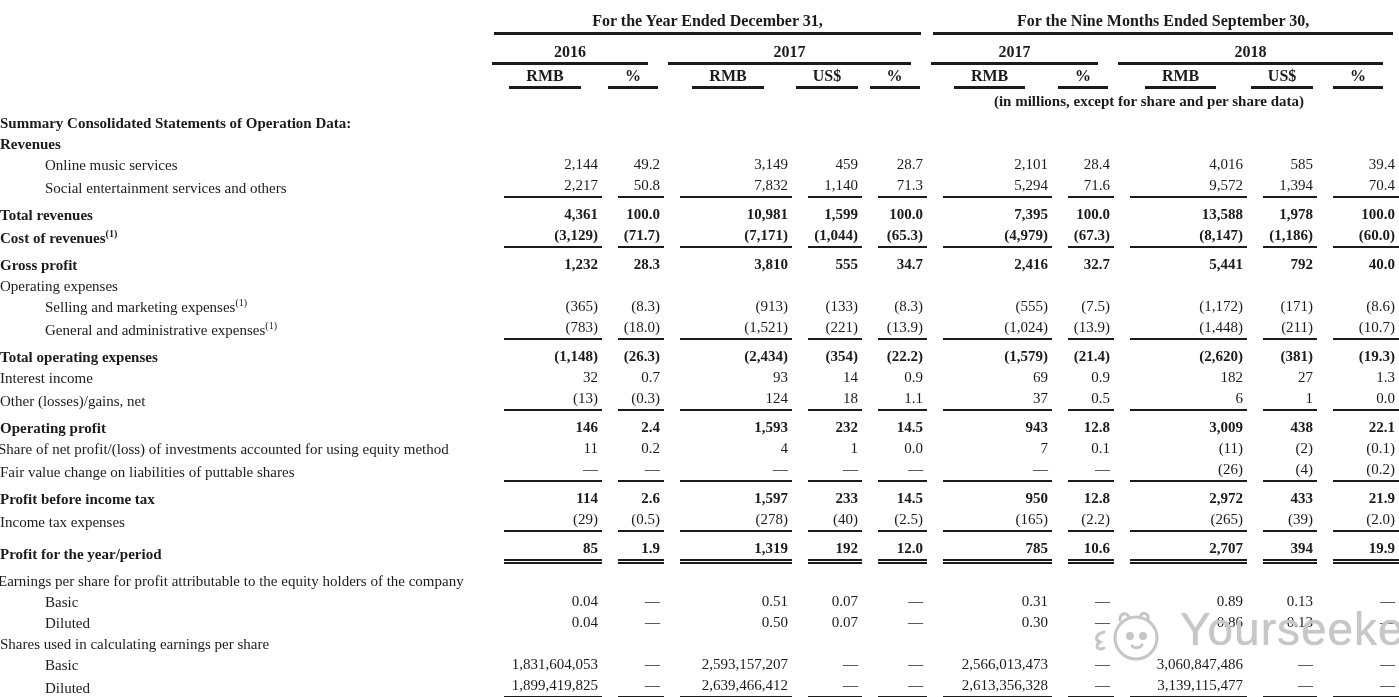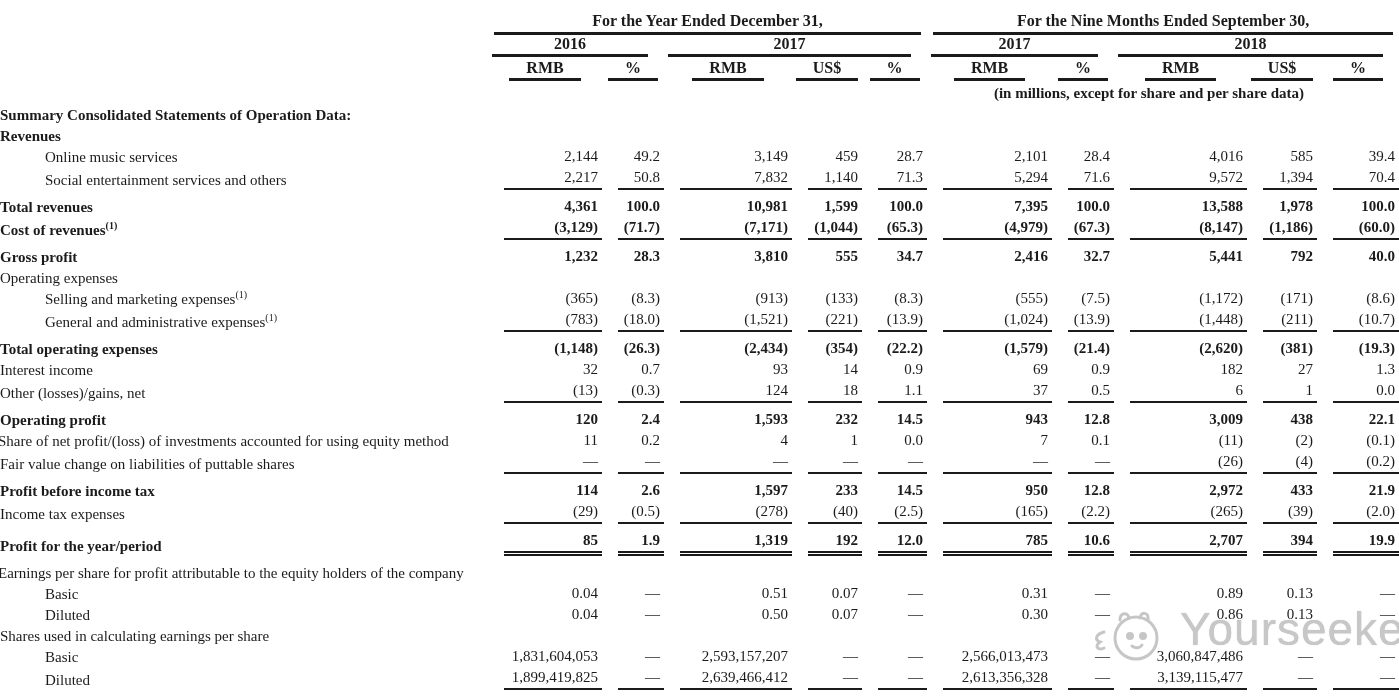--- a/index.html
+++ b/index.html
@@ -13,21 +13,21 @@
     width:1399px;position:absolute;top:12px;left:0;
   }
   th,td{padding:0;margin:0;}
   thead th{font-weight:bold;font-size:16px;vertical-align:bottom;}
   .gtitle{
     text-align:center;border-bottom:3px solid #1b1b1b;
     padding-bottom:2px;margin:0 6px;white-space:nowrap;
   }
   .ytitle{
     text-align:center;border-bottom:3px solid #1b1b1b;
-    padding:0 0 1px 0;margin:0 16px 0 4px;
+    padding:8px 0 1px 0;margin:0 16px 0 4px;
   }
   th.colh{text-align:center;}
   th.colh span{
     display:inline-block;border-bottom:3px solid #1b1b1b;
     padding:2px 17px 1px 17px;
   }
   th.noteh{
     text-align:right;font-weight:bold;font-size:15px;
     padding:4px 95px 2px 0;white-space:nowrap;
   }
@@ -539,21 +539,21 @@
         <td class="val">
           <div class="cl">1</div>
         </td>
         <td class="val">
           <div class="cl">0.0</div>
         </td>
       </tr>
       <tr class="bold gap">
         <td class="lbl">Operating profit</td>
         <td class="val">
-          <div class="cl">120</div>
+          <div class="cl">146</div>
         </td>
         <td class="val">
           <div class="cl">2.4</div>
         </td>
         <td class="val">
           <div class="cl">1,593</div>
         </td>
         <td class="val">
           <div class="cl">232</div>
         </td>

